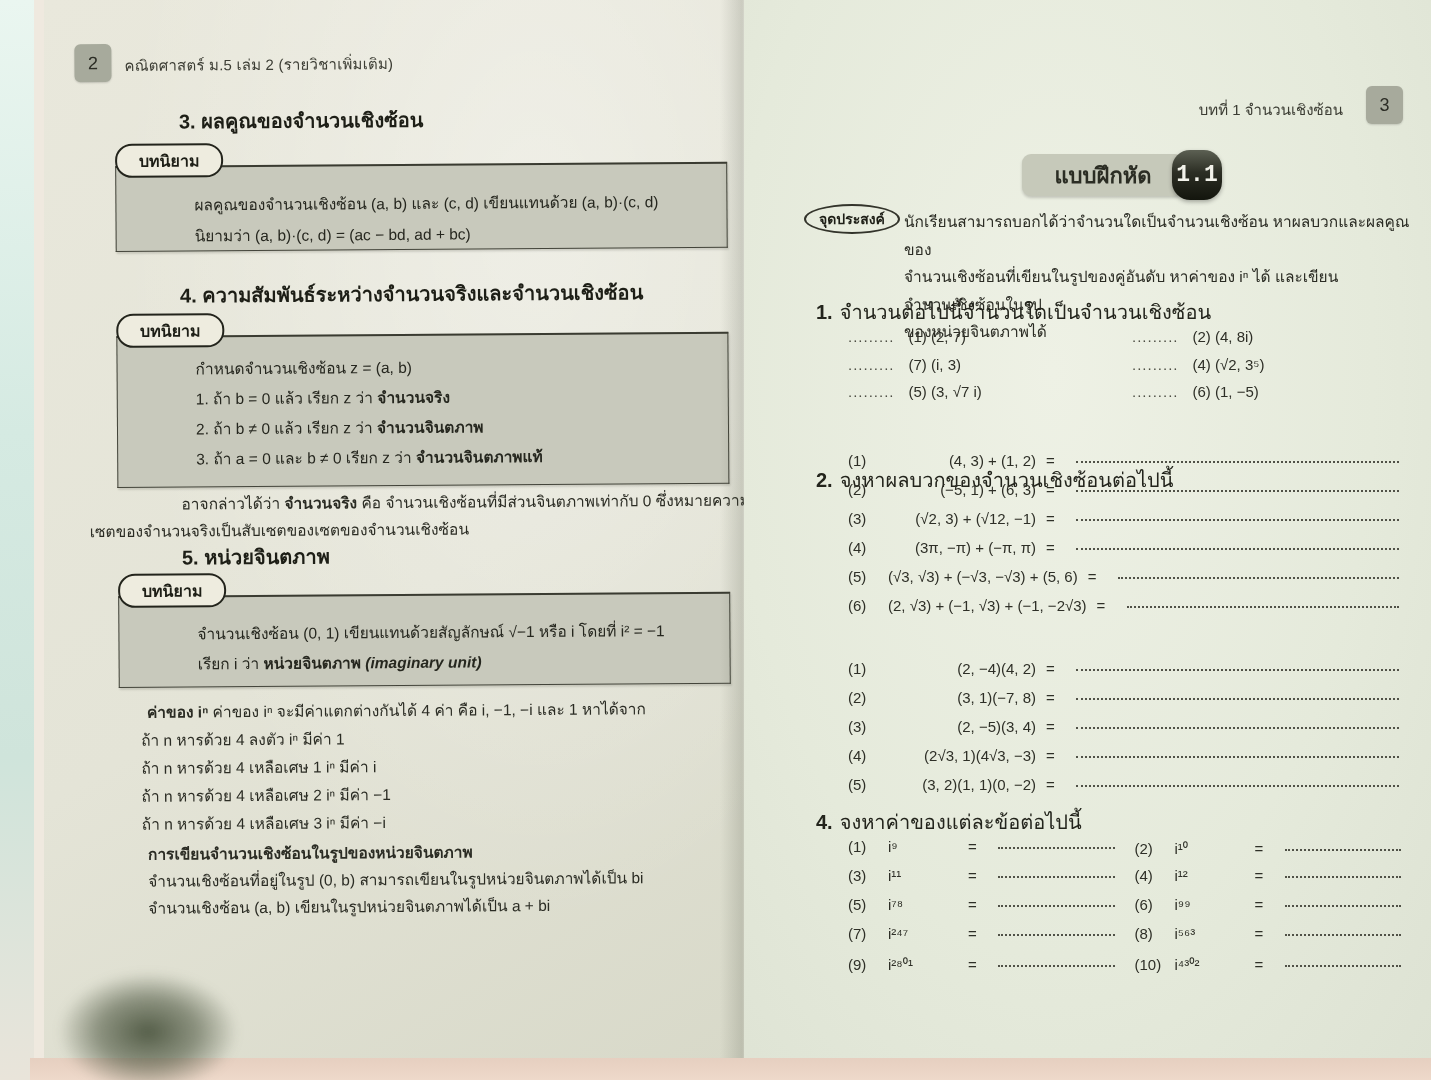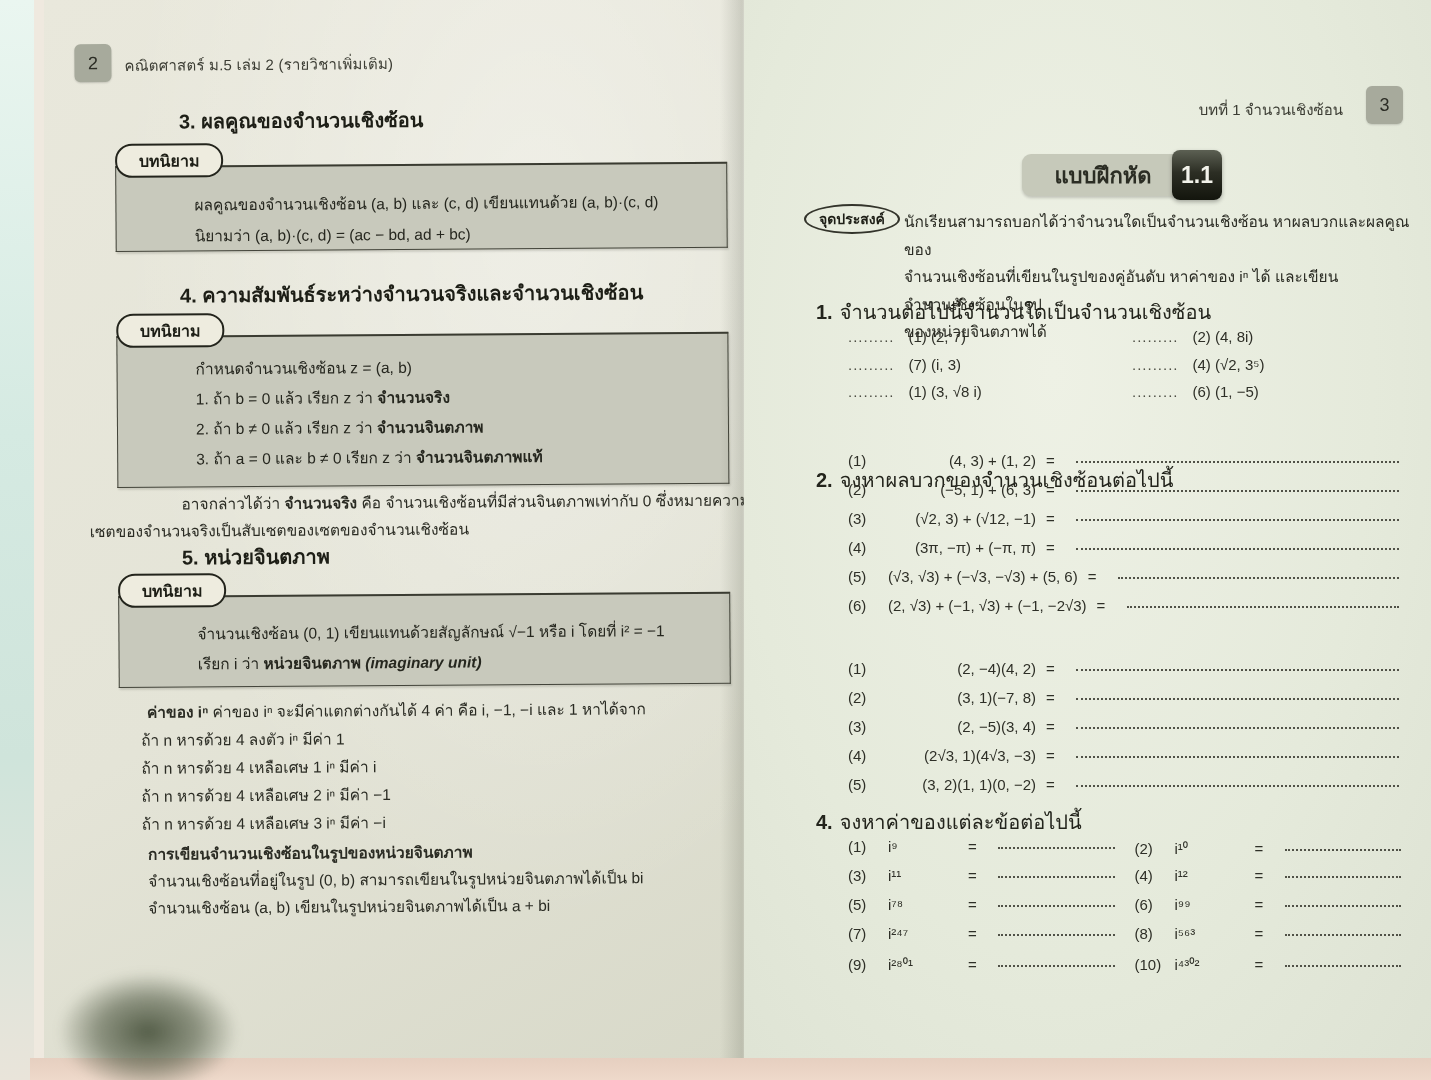--- a/index.html
+++ b/index.html
@@ -49,24 +49,24 @@
   .it { font-style:italic;margin-top:48px; }
 
   .body-line { position:absolute; font-size:15.5px; color:#2b2c24; white-space:nowrap; }
 
   
   .rp-header { position:absolute; right:88px; top:98px; font-size:15px; color:#3c3d34; }
   .ex-badge { position:absolute; left:278px; top:150px; z-index:2; }
   .ex-pill { position:absolute; left:0; top:4px; width:162px; height:42px; background:#c6c9ba;
      border-radius:9px; display:flex; align-items:center; justify-content:center;
      font-size:22px; font-weight:bold; color:#2b2d24; box-shadow:0 2px 3px rgba(0,0,0,.18); }
-  .ex-num { position:absolute; left:150px; top:0; width:50px; height:50px; border-radius:8px;
+  .ex-num { position:absolute; left:150px; top:0; width:50px; height:50px; border-radius:18px;
      background:linear-gradient(180deg,#5c6053 0%,#2c2e24 45%,#13150d 100%);
      display:flex; align-items:center; justify-content:center;
-     color:#f2f2ea; font-size:23px; font-weight:bold; box-shadow:0 2px 4px rgba(0,0,0,.3); }
+     color:#f2f2ea; font-size:23px; font-weight:bold; box-shadow:0 2px 4px rgba(0,0,0,.3);font-family:Liberation Mono, monospace; }
   .obj-oval { position:absolute; left:60px; top:204px; width:96px; height:30px; border:2px solid #33342b;
      border-radius:50%; display:flex; align-items:center; justify-content:center;
      font-size:14px; font-weight:bold; color:#1d1e16; }
   .obj-text { position:absolute; left:160px; top:208px; font-size:15.5px; line-height:27.5px; color:#2b2c24; }
 
   .q-title { position:absolute; left:72px; font-size:20px; color:#23241c; }
   .q-title .qn { font-weight:bold; margin-right:7px; }
 
   .q1-grid { position:absolute; left:104px; top:328px; display:grid;
      grid-template-columns:284px 1fr; grid-auto-rows:27.5px; font-size:15px; }
@@ -193,21 +193,21 @@
         <div class="q1-cell">
             <span class="q1-leader">.........</span>
             <span>(7) (i, 3)</span>
           </div>
         <div class="q1-cell">
             <span class="q1-leader">.........</span>
             <span>(4) (√2, 3⁵)</span>
           </div>
         <div class="q1-cell">
             <span class="q1-leader">.........</span>
-            <span>(1) (3, √8 i)</span>
+            <span>(5) (3, √7 i)</span>
           </div>
         <div class="q1-cell">
             <span class="q1-leader">.........</span>
             <span>(6) (1, −5)</span>
           </div>
       </div>
 
       <div class="q-title" style="top:422px;margin-top:42px;">
         <span class="qn">2.</span><span>จงหาผลบวกของจำนวนเชิงซ้อนต่อไปนี้</span>
       </div>

